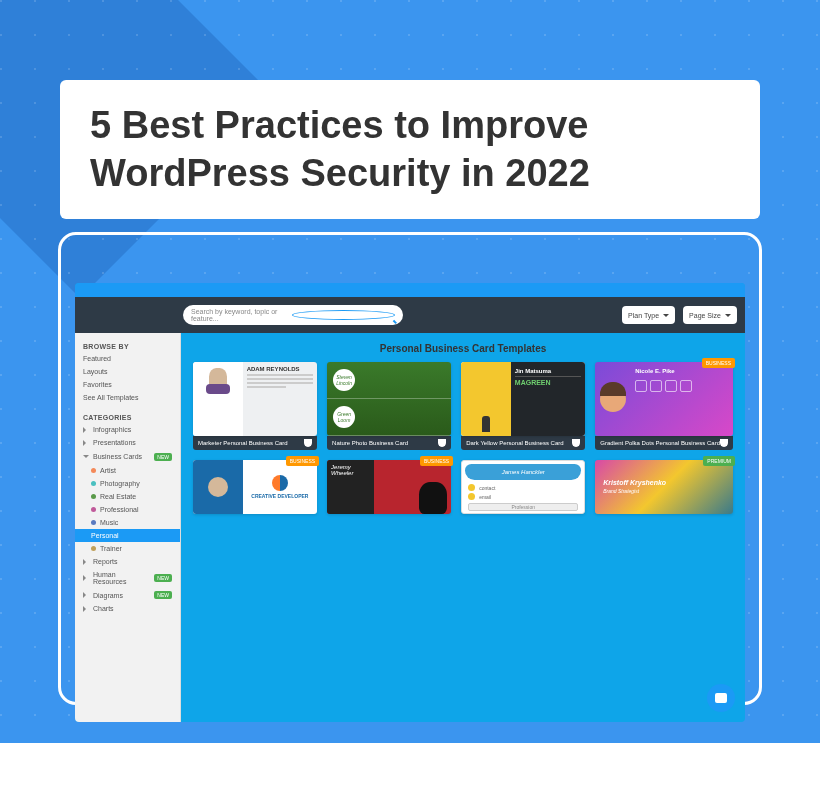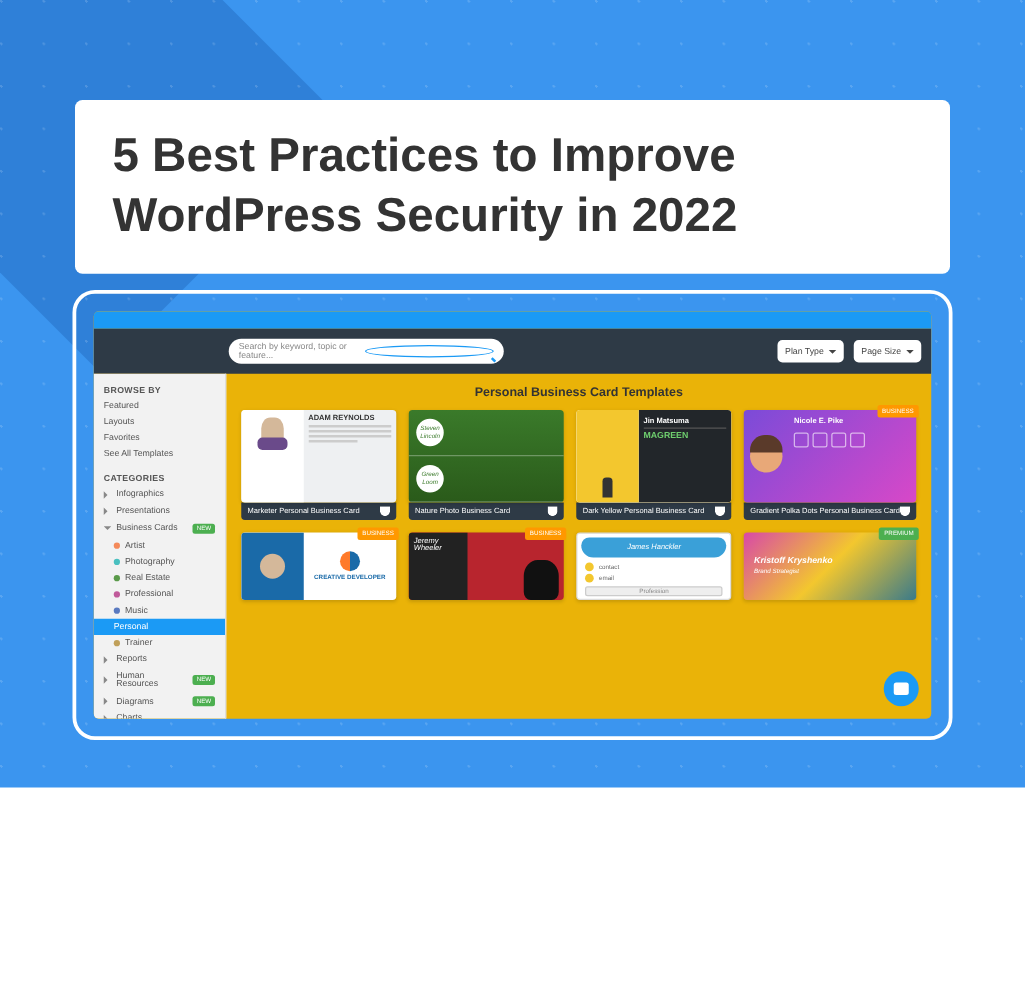--- a/index.html
+++ b/index.html
@@ -1,23 +1,23 @@
 <!DOCTYPE html>
 <html><head>
 <meta charset="utf-8">
 <style>
 * { margin:0; padding:0; box-sizing:border-box; font-family:Arial,Helvetica,sans-serif; }
 body { width:820px; height:788px; background:#fff; overflow:hidden; }
-.hero { width:820px; height:630px; background:#3b95ef; position:relative; }
+.hero { width:820px; height:743px; background:#3b95ef; position:relative; }
 .hero::before { content:""; position:absolute; left:-60px; top:-40px; width:280px; height:280px; background:#2f80d8; transform:rotate(45deg); }
 .x-pattern { position:absolute; inset:0; background-image:radial-gradient(circle at 1px 1px,rgba(255,255,255,.25) 1px,transparent 1px); background-size:34px 34px; opacity:.6; }
 .title-card { position:absolute; left:60px; right:60px; top:80px; background:#fff; border-radius:6px; padding:22px 30px; }
 .title-card h1 { font-size:38px; font-weight:700; color:#333; line-height:1.25; }
 .screenshot-frame { position:absolute; left:58px; right:58px; top:232px; bottom:38px; border:3px solid #fff; border-radius:18px; padding:14px; }
-.screenshot { width:100%; height:100%; background:#eab308; position:relative; overflow:hidden; border-radius:4px; }
+.screenshot { width:100%; height:100%; background:#0ea5e9; position:relative; overflow:hidden; border-radius:4px;margin-top:34px; }
 .ss-top { height:14px; background:#1b9af5; }
 .ss-header { height:36px; background:#2e3a46; display:flex; align-items:center; padding:0 8px; gap:8px; }
 .ss-search { flex:1; max-width:300px; margin-left:100px; height:20px; background:#fff; border-radius:10px; display:flex; align-items:center; padding:0 8px; }
 .ss-search span { font-size:7px; color:#888; flex:1; }
 .ss-search-ico { width:10px; height:10px; border:1.5px solid #1b9af5; border-radius:50%; position:relative; }
 .ss-search-ico::after { content:""; position:absolute; right:-3px; bottom:-3px; width:4px; height:1.5px; background:#1b9af5; transform:rotate(45deg); }
 .ss-pill { height:18px; background:#fff; border-radius:4px; font-size:7px; color:#444; padding:0 6px; display:flex; align-items:center; gap:4px; }
 .ss-pill::after { content:""; border:3px solid transparent; border-top-color:#444; margin-top:3px; }
 .ss-body { display:flex; height:calc(100% - 50px); }
 .sidebar { width:106px; background:#f2f2f2; border-right:1px solid #ddd; font-size:7px; padding:6px 0; overflow:hidden; }

